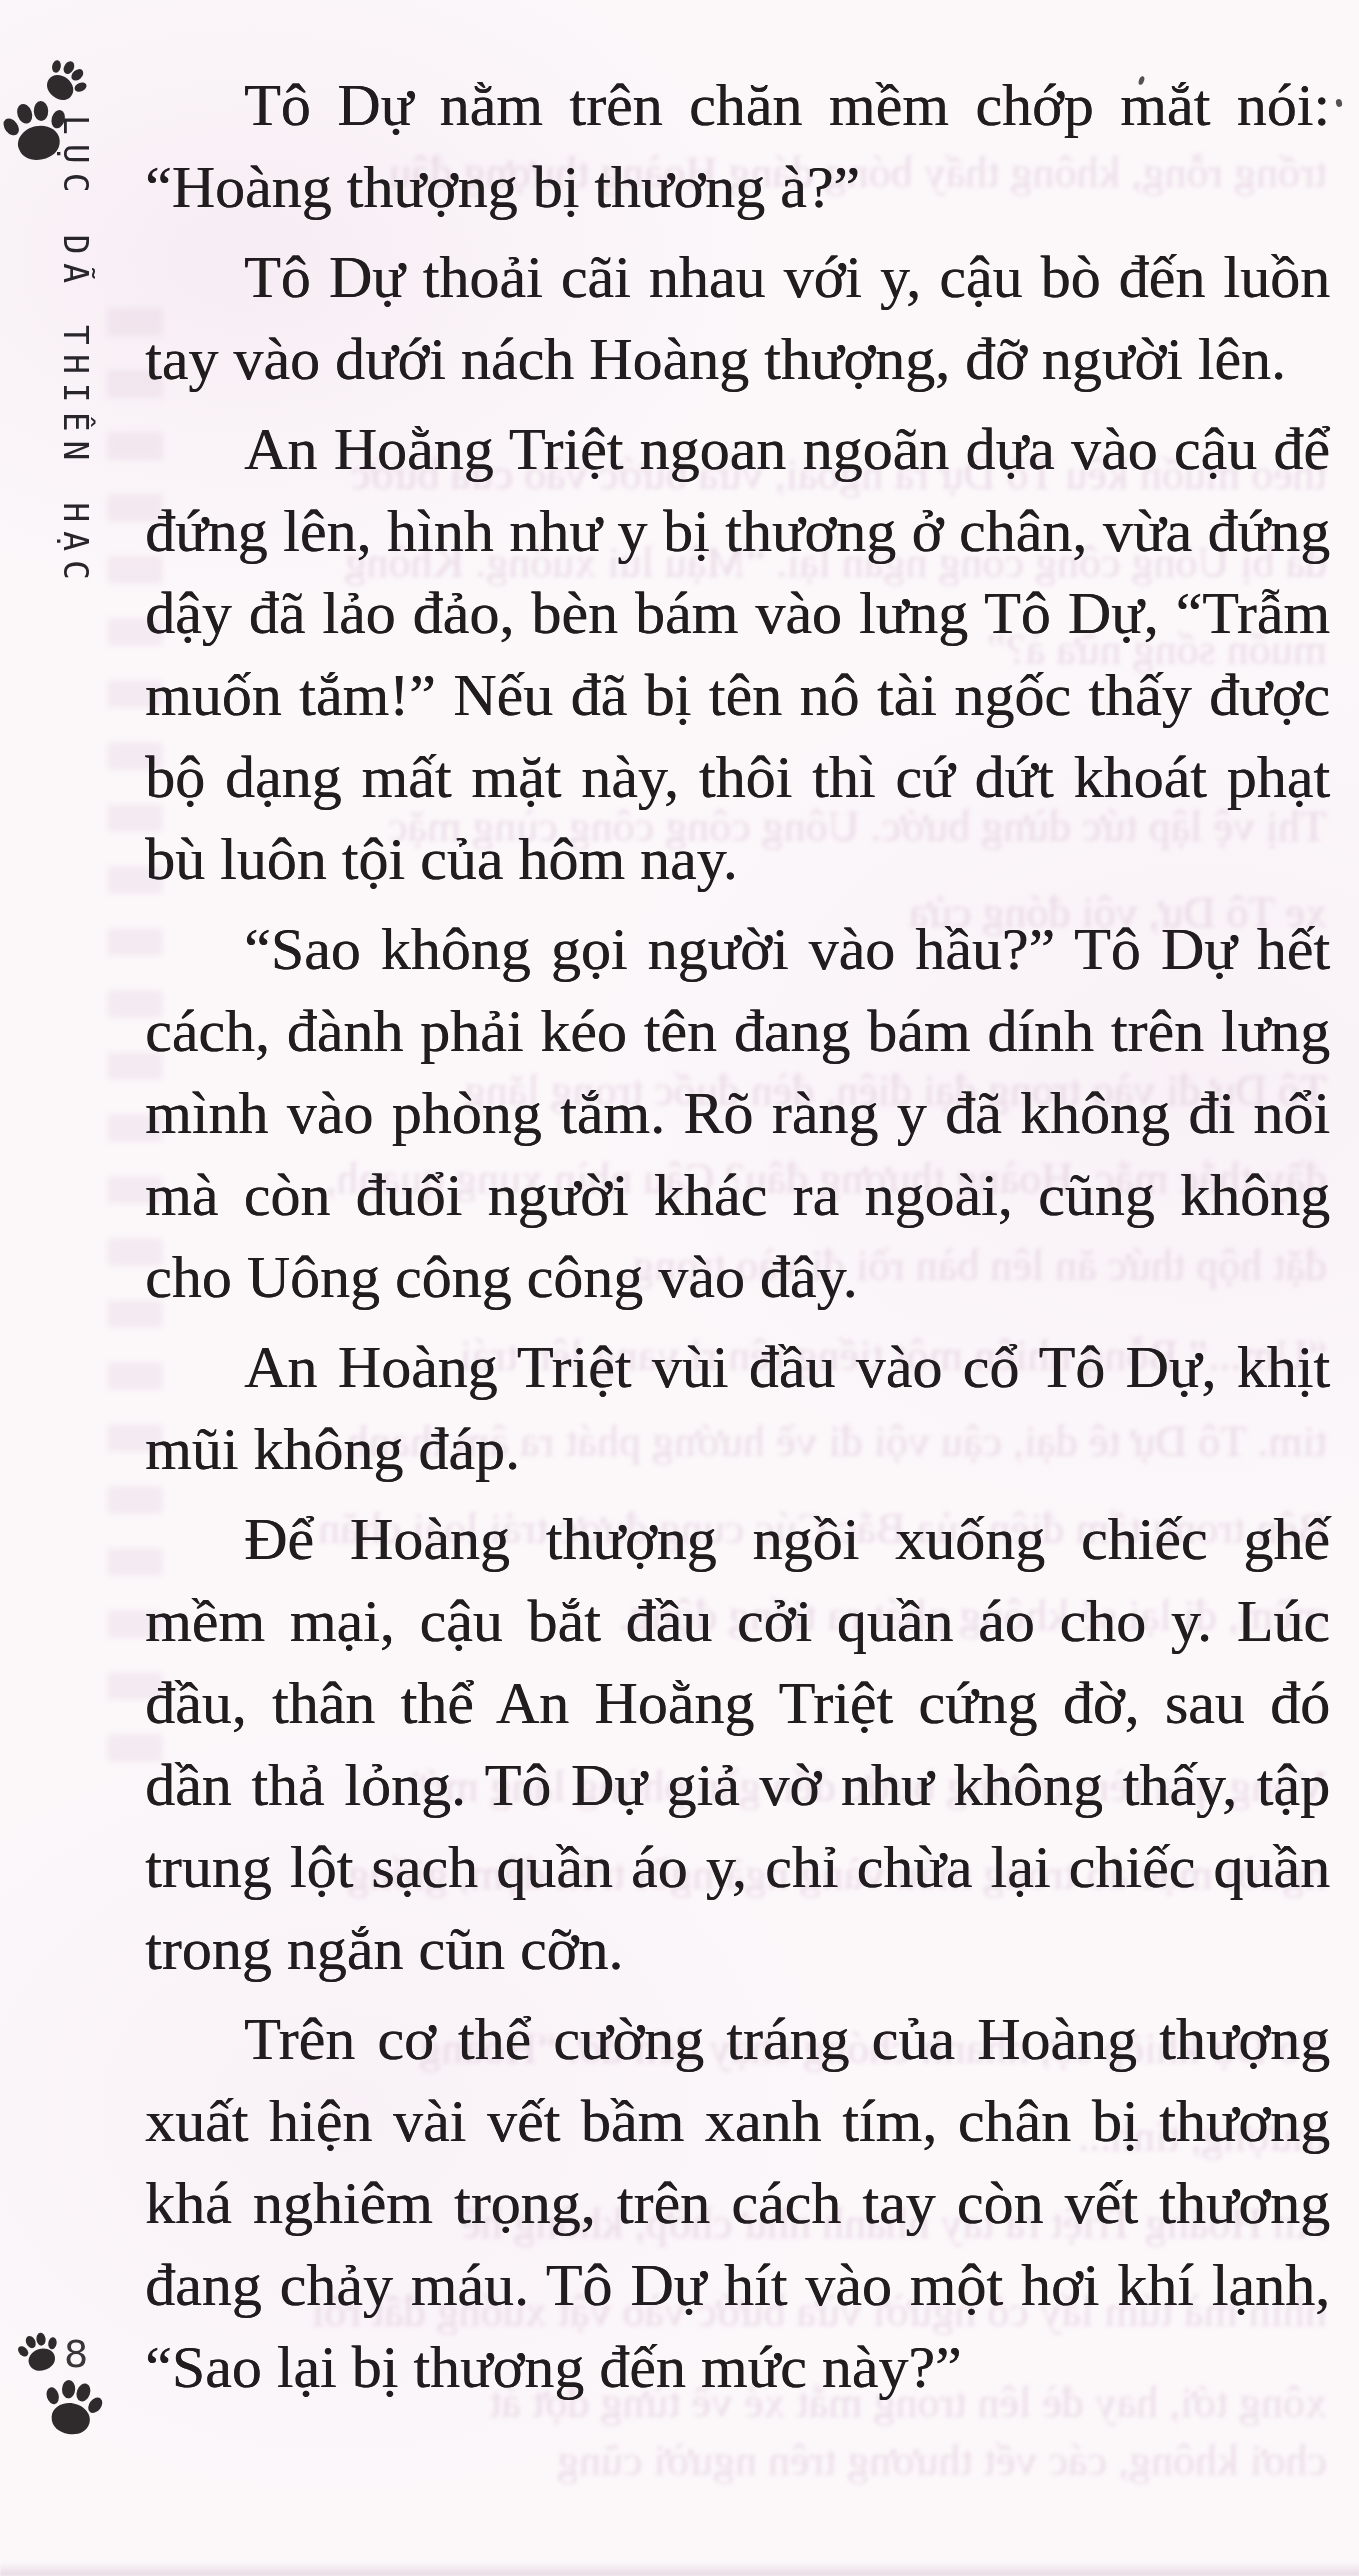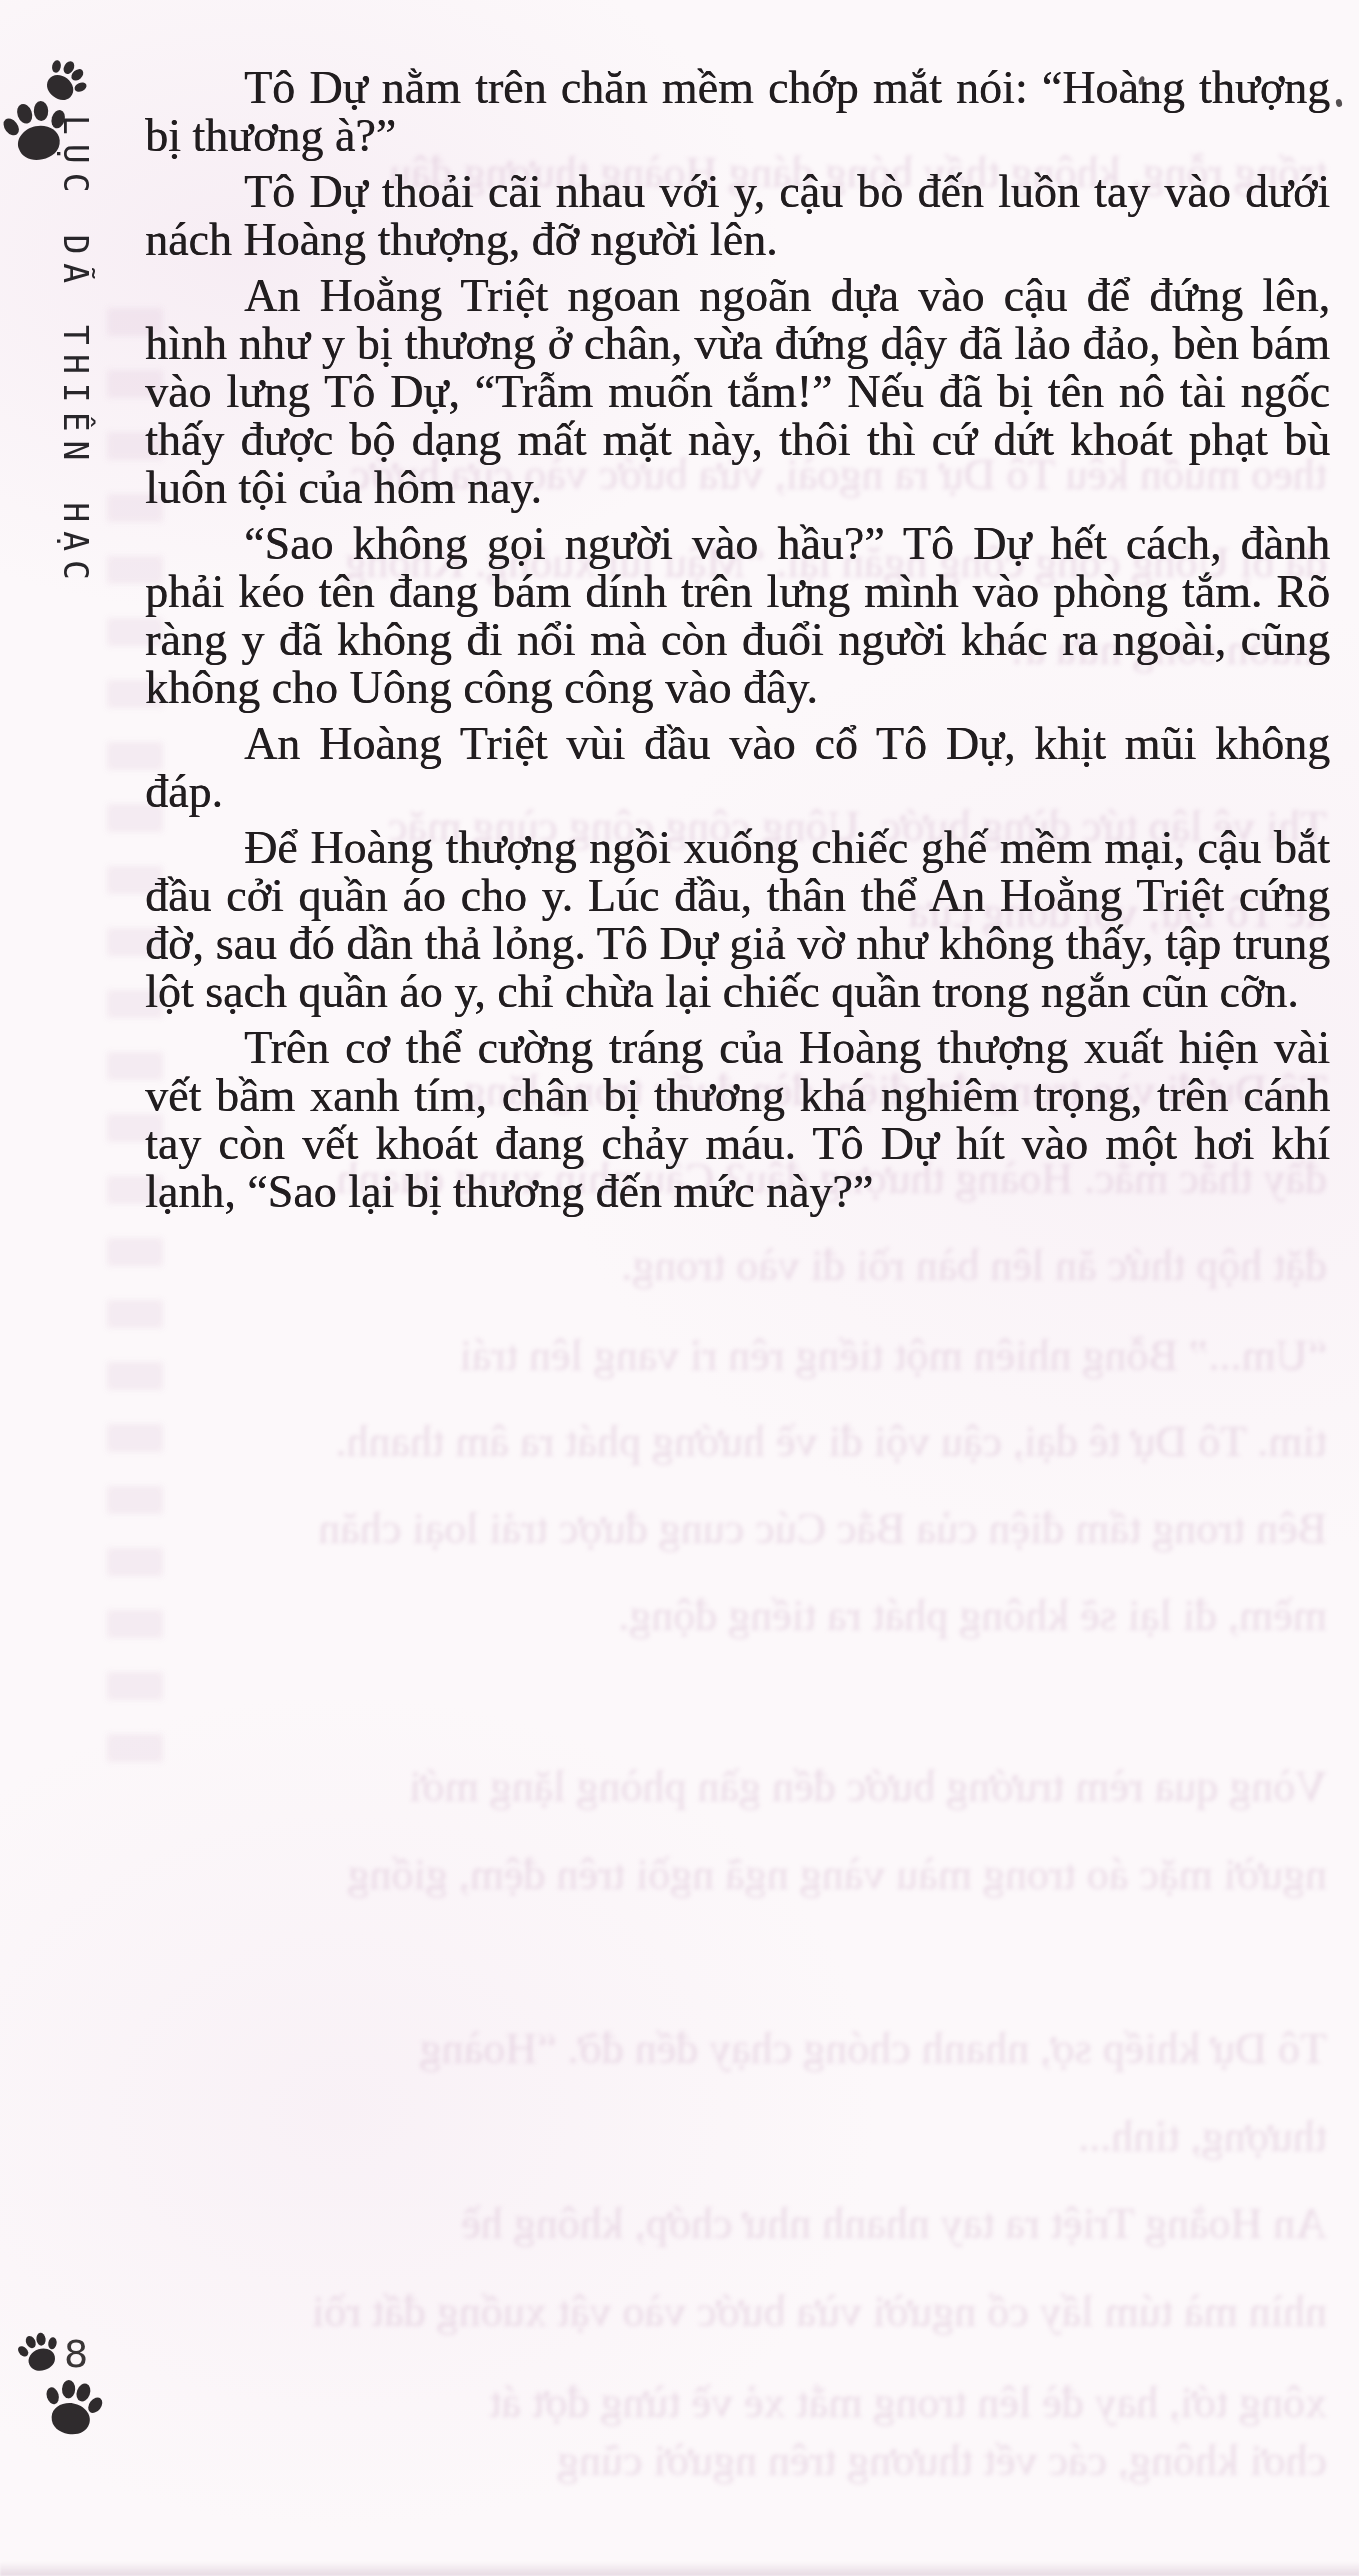--- a/index.html
+++ b/index.html
@@ -37,21 +37,21 @@
     background:repeating-linear-gradient(to bottom,
       rgba(206,170,200,.20) 0 28px, transparent 28px 62px);
     filter:blur(3px);opacity:.85;
   }
   
   .body-text{
     position:absolute;left:145px;top:64px;width:1185px;z-index:2;
   }
   .para{
     margin:0 0 8px 0;
-    font-size:46px;line-height:48px;
+    font-size:60px;line-height:82px;
     color:var(--ink);
     text-align:justify;text-indent:99px;
     text-shadow:0.4px 0 0 currentColor;
   }
   
   .sidebar{position:absolute;left:0;top:0;z-index:2;}
   .paw{position:absolute;color:var(--paw);}
   .paw svg{display:block;width:100%;height:100%;}
   .paw-top-small{left:42px;top:56px;width:48px;height:48px;transform:rotate(38deg);}
   .paw-top-big{left:0px;top:93px;width:72px;height:72px;transform:rotate(-12deg);}
@@ -162,21 +162,21 @@
   <p class="para">Tô Dự thoải cãi nhau với y, cậu bò đến luồn tay vào dưới nách Hoàng thượng, đỡ người lên.</p>
 
   <p class="para">An Hoằng Triệt ngoan ngoãn dựa vào cậu để đứng lên, hình như y bị thương ở chân, vừa đứng dậy đã lảo đảo, bèn bám vào lưng Tô Dự, “Trẫm muốn tắm!” Nếu đã bị tên nô tài ngốc thấy được bộ dạng mất mặt này, thôi thì cứ dứt khoát phạt bù luôn tội của hôm nay.</p>
 
   <p class="para">“Sao không gọi người vào hầu?” Tô Dự hết cách, đành phải kéo tên đang bám dính trên lưng mình vào phòng tắm. Rõ ràng y đã không đi nổi mà còn đuổi người khác ra ngoài, cũng không cho Uông công công vào đây.</p>
 
   <p class="para">An Hoàng Triệt vùi đầu vào cổ Tô Dự, khịt mũi không đáp.</p>
 
   <p class="para">Để Hoàng thượng ngồi xuống chiếc ghế mềm mại, cậu bắt đầu cởi quần áo cho y. Lúc đầu, thân thể An Hoằng Triệt cứng đờ, sau đó dần thả lỏng. Tô Dự giả vờ như không thấy, tập trung lột sạch quần áo y, chỉ chừa lại chiếc quần trong ngắn cũn cỡn.</p>
 
-  <p class="para">Trên cơ thể cường tráng của Hoàng thượng xuất hiện vài vết bầm xanh tím, chân bị thương khá nghiêm trọng, trên cánh tay còn vết khoát đang chảy máu. Tô Dự hít vào một hơi khí lạnh, “Sao lại bị thương đến mức này?”</p>
+  <p class="para">Trên cơ thể cường tráng của Hoàng thượng xuất hiện vài vết bầm xanh tím, chân bị thương khá nghiêm trọng, trên cách tay còn vết thương đang chảy máu. Tô Dự hít vào một hơi khí lạnh, “Sao lại bị thương đến mức này?”</p>
 </main>
 
   <div class="folio">
     <span class="paw paw-bottom-small">
       <svg viewBox="0 0 100 100" fill="currentColor">
           <use href="#paw-shape"></use>
         </svg>
     </span>
     <span class="page-number">8</span>
     <span class="paw paw-bottom-big">

